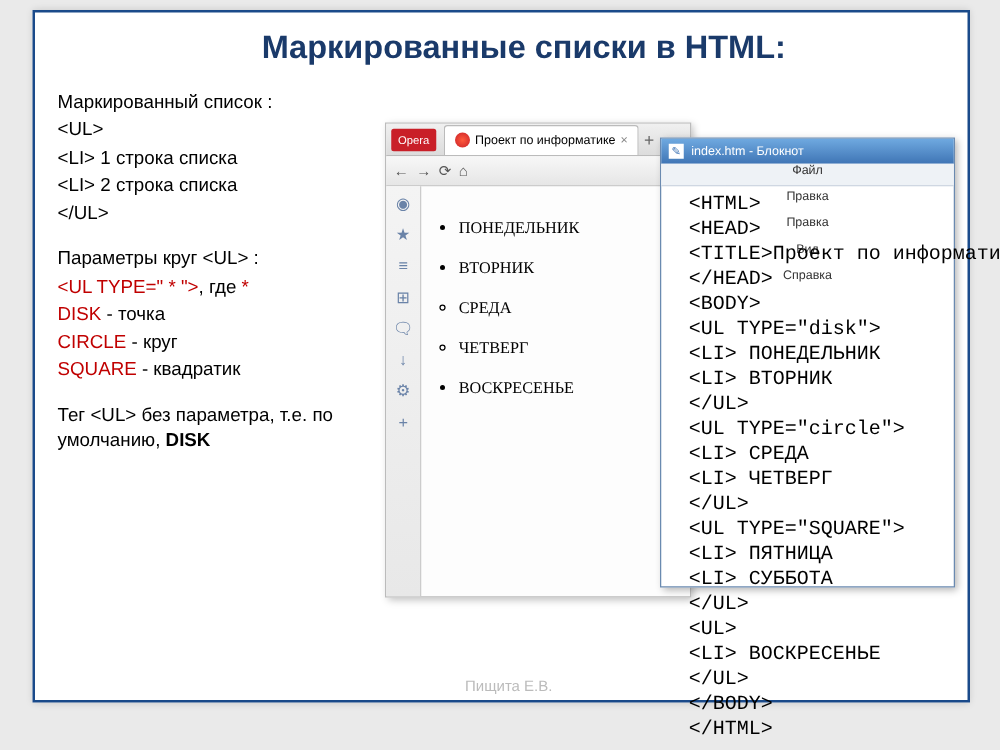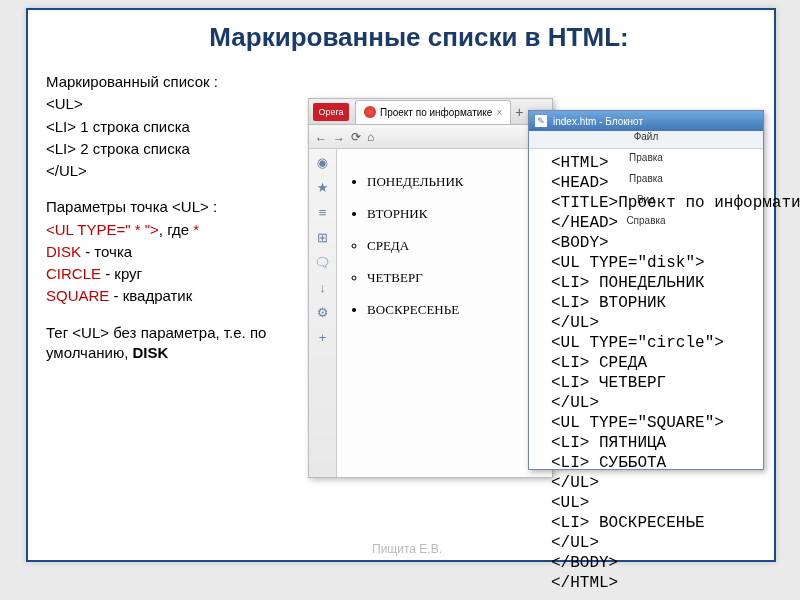--- a/index.html
+++ b/index.html
@@ -166,21 +166,21 @@
   <div class="slide-title">Маркированные списки в HTML:</div>
 
   <div class="body-text">
     <p>Маркированный список :</p>
     <p>&lt;UL&gt;</p>
     <p>&lt;LI&gt; 1 строка списка</p>
     <p>&lt;LI&gt; 2 строка списка</p>
     <p>&lt;/UL&gt;</p>
     <div class="gap"></div>
     <p>
-      <span>Параметры точка </span><span>&lt;UL&gt;</span><span> :</span>
+      <span>Параметры круг </span><span>&lt;UL&gt;</span><span> :</span>
     </p>
     <p>
       <span class="red">&lt;UL  TYPE=" </span><span class="star">*</span><span class="red"> "&gt;</span><span>, где </span><span class="star">*</span>
     </p>
     <p><span class="red">DISK</span><span>  - точка</span></p>
     <p><span class="red">CIRCLE</span><span>  - круг</span></p>
     <p><span class="red">SQUARE</span><span>  - квадратик</span></p>
     <div class="gap"></div>
     <p>
       <span>Тег </span><span>&lt;UL&gt;</span><span>  без параметра, т.е. по умолчанию, </span><b>DISK</b>

